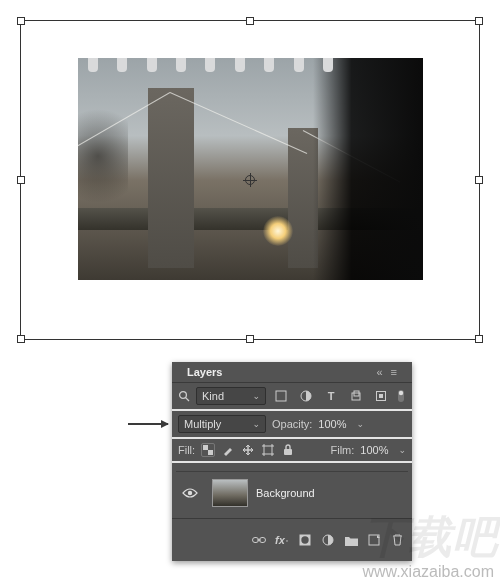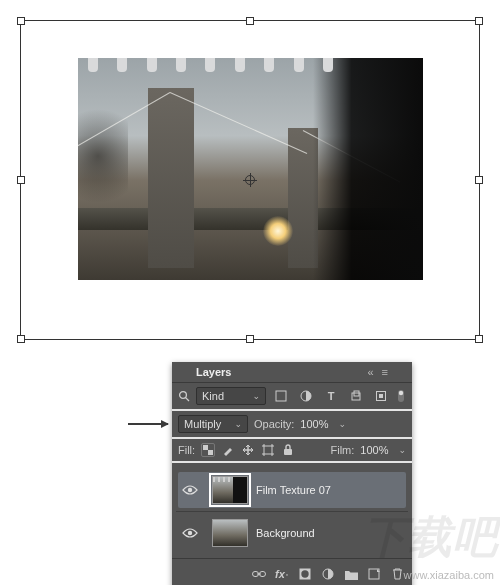--- a/index.html
+++ b/index.html
@@ -28,27 +28,27 @@
 .tower.r{left:210px;top:70px;height:140px;width:30px}
 .cable{position:absolute;border-top:1px solid rgba(240,240,235,.7);height:0;transform-origin:left}
 .deck{position:absolute;left:0;right:0;top:150px;height:22px;background:linear-gradient(180deg,#54524a,#34322b)}
 .tree{position:absolute;left:0;top:50px;width:50px;height:120px;background:radial-gradient(circle at 40% 40%,rgba(30,28,24,.6) 0,rgba(30,28,24,0) 60%)}
 .sun{position:absolute;left:185px;top:158px;width:30px;height:30px;background:radial-gradient(circle,#fff6d8 0,#f5cf7a 35%,rgba(245,207,122,0) 72%);border-radius:50%}
 
 .arrow{position:absolute;left:128px;top:423px;width:40px;height:2px;background:#3a3a3a}
 .arrow::after{content:"";position:absolute;right:-1px;top:-3px;border-left:8px solid #3a3a3a;border-top:4px solid transparent;border-bottom:4px solid transparent}
 
 .panel{position:absolute;left:172px;top:362px;width:240px;background:#535353;color:#ddd;font-size:11px;box-shadow:0 2px 6px rgba(0,0,0,.4)}
-.panel-head{display:flex;align-items:center;justify-content:space-between;padding:4px 24px;border-bottom:1px solid #3a3a3a}
+.panel-head{display:flex;align-items:center;justify-content:space-between;padding:4px 15px;border-bottom:1px solid #3a3a3a}
 .panel-head .tab{font-weight:600;color:#eee}
 .panel-head .right-icons{display:flex;gap:8px;color:#bbb}
 .row{display:flex;align-items:center;gap:6px;padding:4px 6px;border-bottom:2px solid #e5e5e5}
 .select{display:flex;align-items:center;justify-content:space-between;background:#464646;border:1px solid #2f2f2f;border-radius:2px;padding:1px 5px;height:18px;color:#ddd}
 .select.kind{width:70px}
-.select.blend{width:70px}
+.select.blend{width:88px}
 .filter-icons{display:flex;gap:7px;color:#ccc;flex:1;justify-content:space-around;align-items:center}
 .filter-icons span{display:inline-flex;width:14px;height:14px;align-items:center;justify-content:center}
 .label{color:#ccc}
 .value{display:flex;align-items:center;gap:10px}
 .chev{font-size:9px;color:#bbb}
 .lock-icons{display:flex;gap:6px;align-items:center}
 .lock-icons span{width:14px;height:14px;display:inline-flex;align-items:center;justify-content:center;color:#ccc}
 .lock-icons .boxed{border:1px solid #777;border-radius:2px}
 
 .layers-list{padding:6px 4px 4px}
@@ -57,25 +57,25 @@
 .eye{width:22px;text-align:center;color:#ddd}
 .thumb{width:36px;height:28px;border:1px solid #999;position:relative;background:#222;overflow:hidden}
 .thumb.sel{outline:2px solid #fff;outline-offset:1px}
 .thumb .mini-sky{position:absolute;inset:0;background:linear-gradient(180deg,#b9bec0 0,#6e6a60 60%,#32302a 100%)}
 .thumb .mini-dark{position:absolute;top:0;right:0;bottom:0;width:14px;background:#111}
 .thumb .mini-holes{position:absolute;top:0;left:0;right:14px;height:5px;background:repeating-linear-gradient(90deg,#d0d0d0 0 2px,transparent 2px 5px)}
 .layer-name{flex:1;color:#eee}
 .layer-name.italic{}
 .divider{height:1px;background:#3f3f3f;margin:2px 0}
 
-.panel-foot{display:flex;align-items:center;justify-content:flex-end;gap:9px;padding:8px 8px;border-top:1px solid #3a3a3a;color:#ccc}
+.panel-foot{display:flex;align-items:center;justify-content:flex-end;gap:9px;padding:14px 8px;border-top:1px solid #3a3a3a;color:#ccc}
 .panel-foot span{width:14px;height:14px;display:inline-flex;align-items:center;justify-content:center}
 
 .watermark{position:absolute;right:2px;bottom:18px;color:rgba(0,0,0,.08);font-size:44px;font-weight:700;font-style:italic;letter-spacing:1px}
-.wm-url{position:absolute;right:6px;bottom:4px;color:#bbb;font-size:11px}
+.wm-url{position:absolute;right:6px;bottom:4px;color:#bbb;font-size:16px}
 
 svg{display:block}
 </style>
 </head>
 <body>
 
 <div class="canvas-area">
   <div class="photo">
     <div class="tree"></div>
     <div class="deck"></div>
@@ -214,34 +214,20 @@
     </div>
     <span style="flex:1"></span>
     <span class="label">Film:</span>
     <div class="value">
       <span>100%</span>
       <span class="chev">⌄</span>
     </div>
   </div>
 
   <div class="layers-list">
-    <div class="layer selected">
-      <span class="eye">
-        <svg width="16" height="12" viewBox="0 0 16 12">
-            <path d="M1 6 Q8 -2 15 6 Q8 14 1 6 Z" fill="none" stroke="#ddd" stroke-width="1.2"></path>
-            <circle cx="8" cy="6" r="2.2" fill="#ddd"></circle>
-          </svg>
-      </span>
-      <div class="thumb sel">
-        <div class="mini-sky"></div>
-          <div class="mini-holes"></div>
-          <div class="mini-dark"></div>
-      </div>
-      <span class="layer-name">Film Texture 07</span>
-    </div>
     <div class="divider"></div>
     <div class="layer">
       <span class="eye">
         <svg width="16" height="12" viewBox="0 0 16 12">
             <path d="M1 6 Q8 -2 15 6 Q8 14 1 6 Z" fill="none" stroke="#ddd" stroke-width="1.2"></path>
             <circle cx="8" cy="6" r="2.2" fill="#ddd"></circle>
           </svg>
       </span>
       <div class="thumb">
         <div class="mini-sky"></div>

